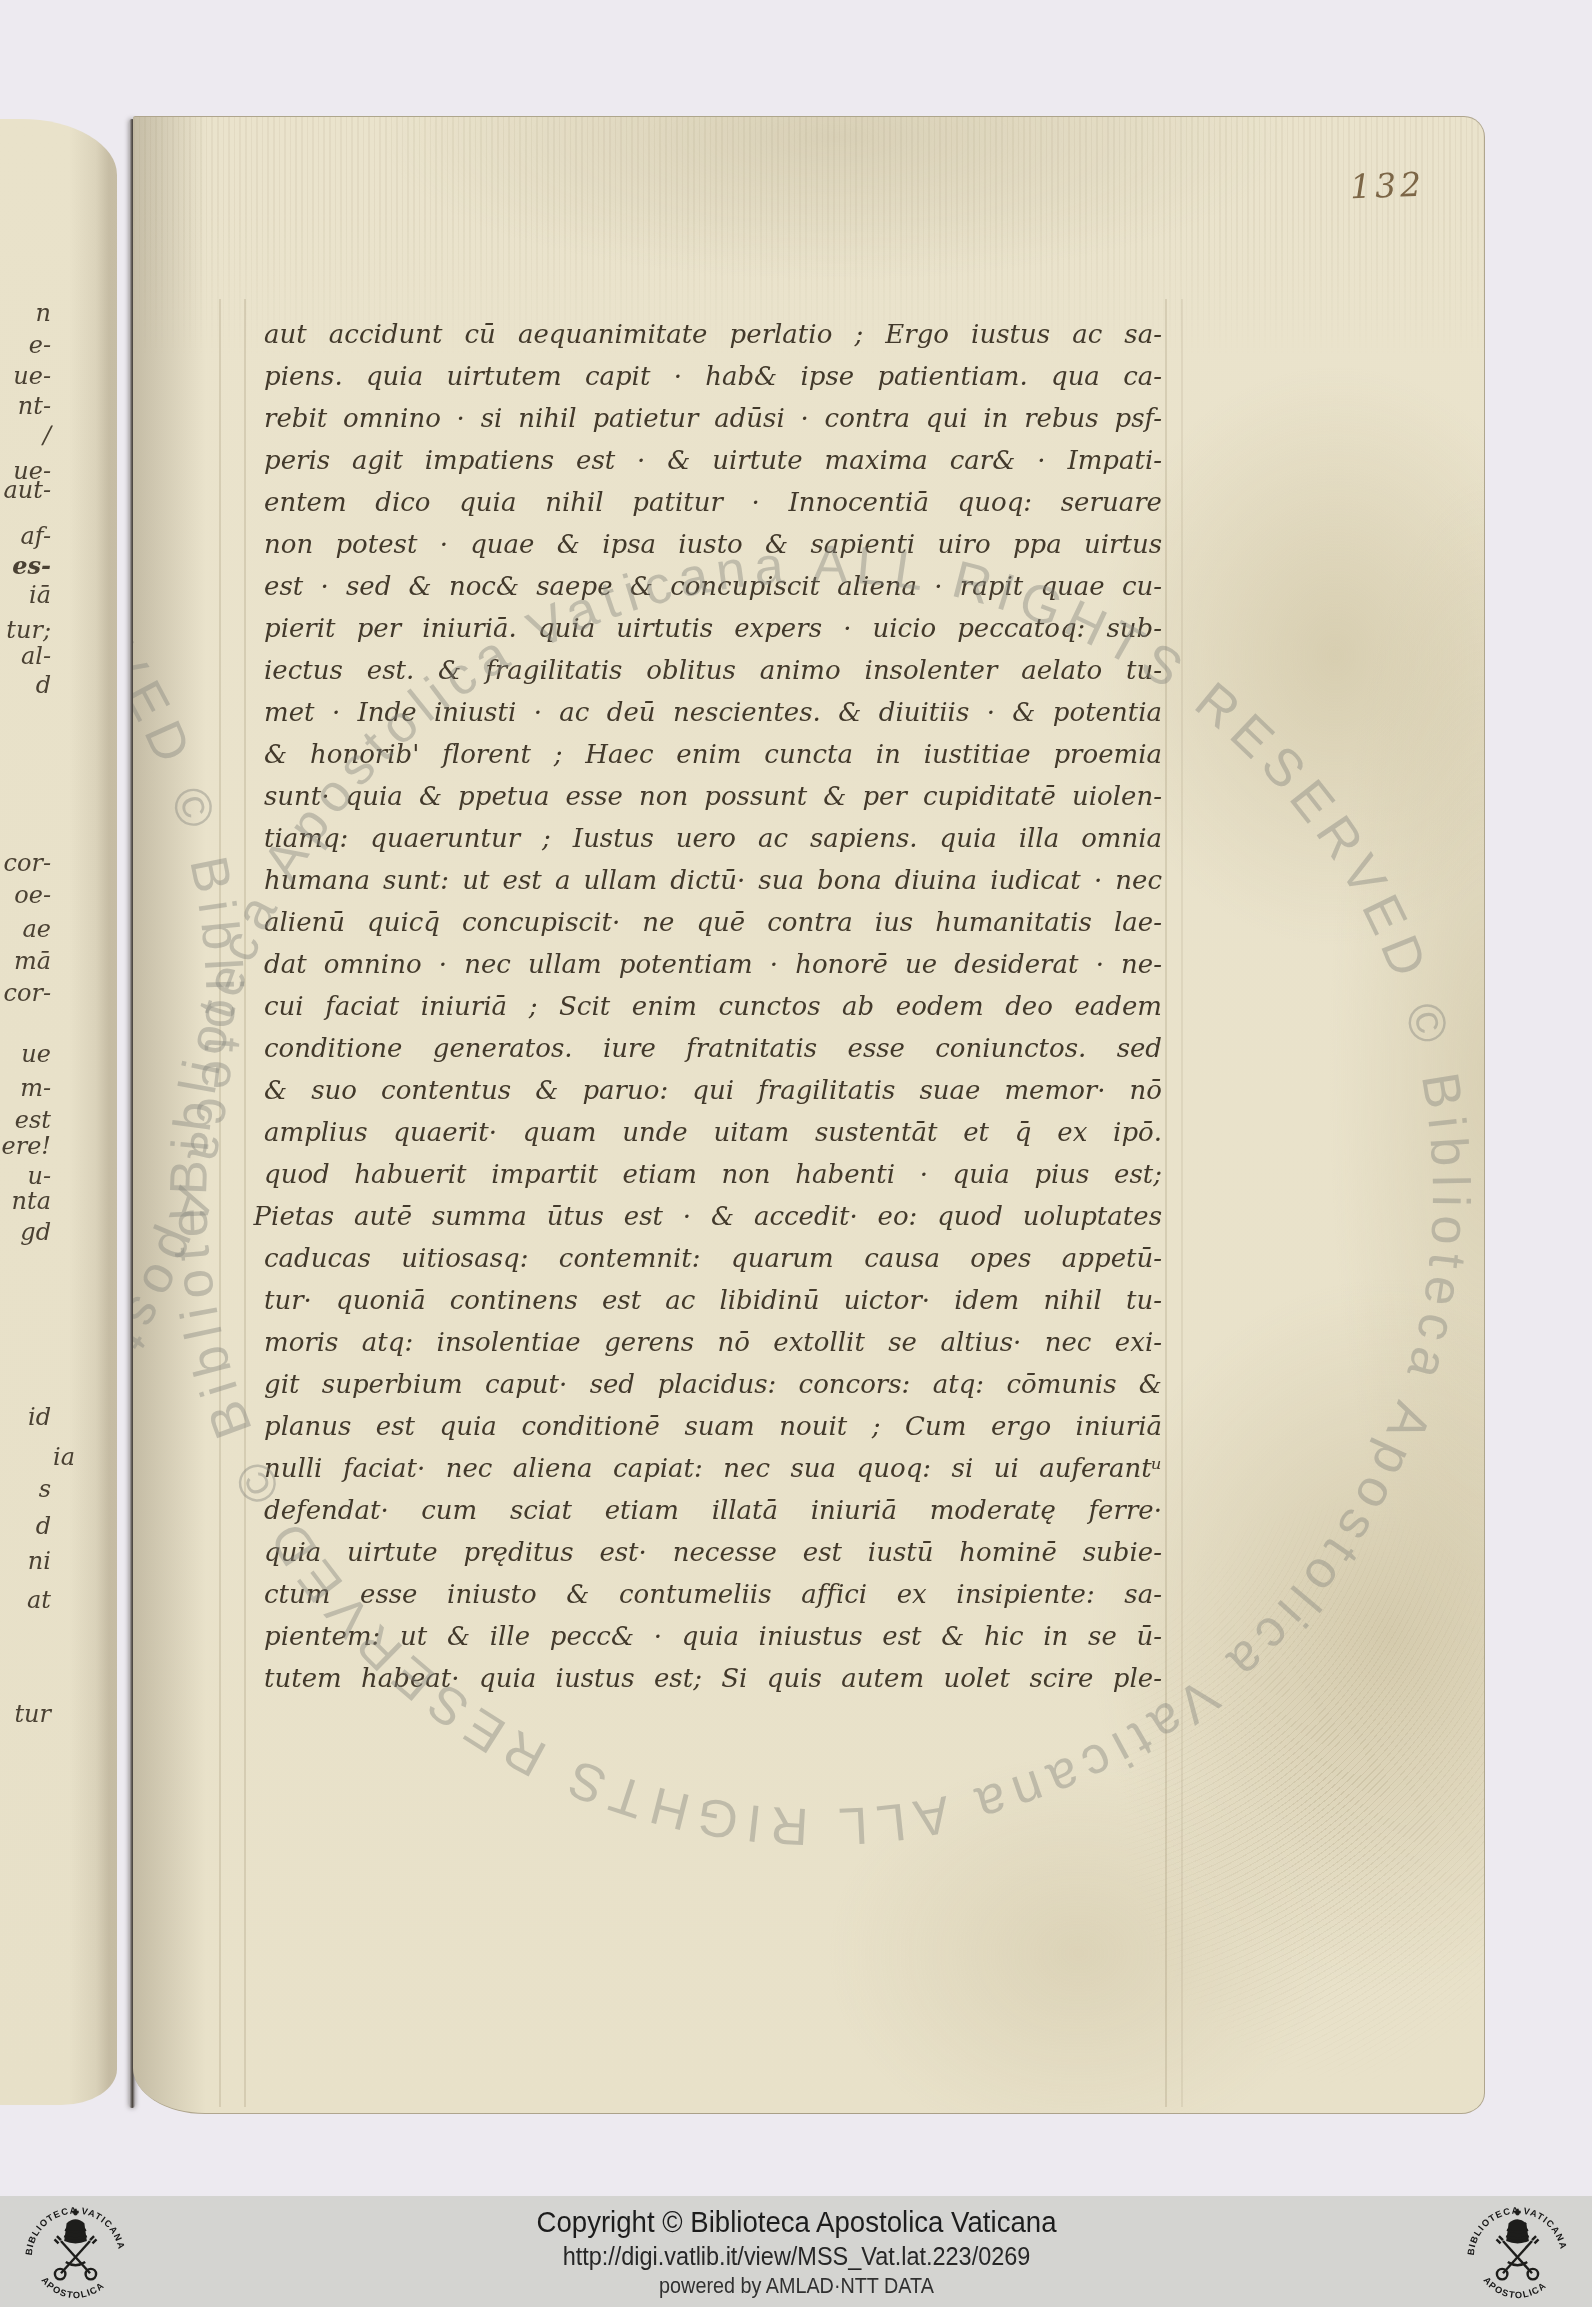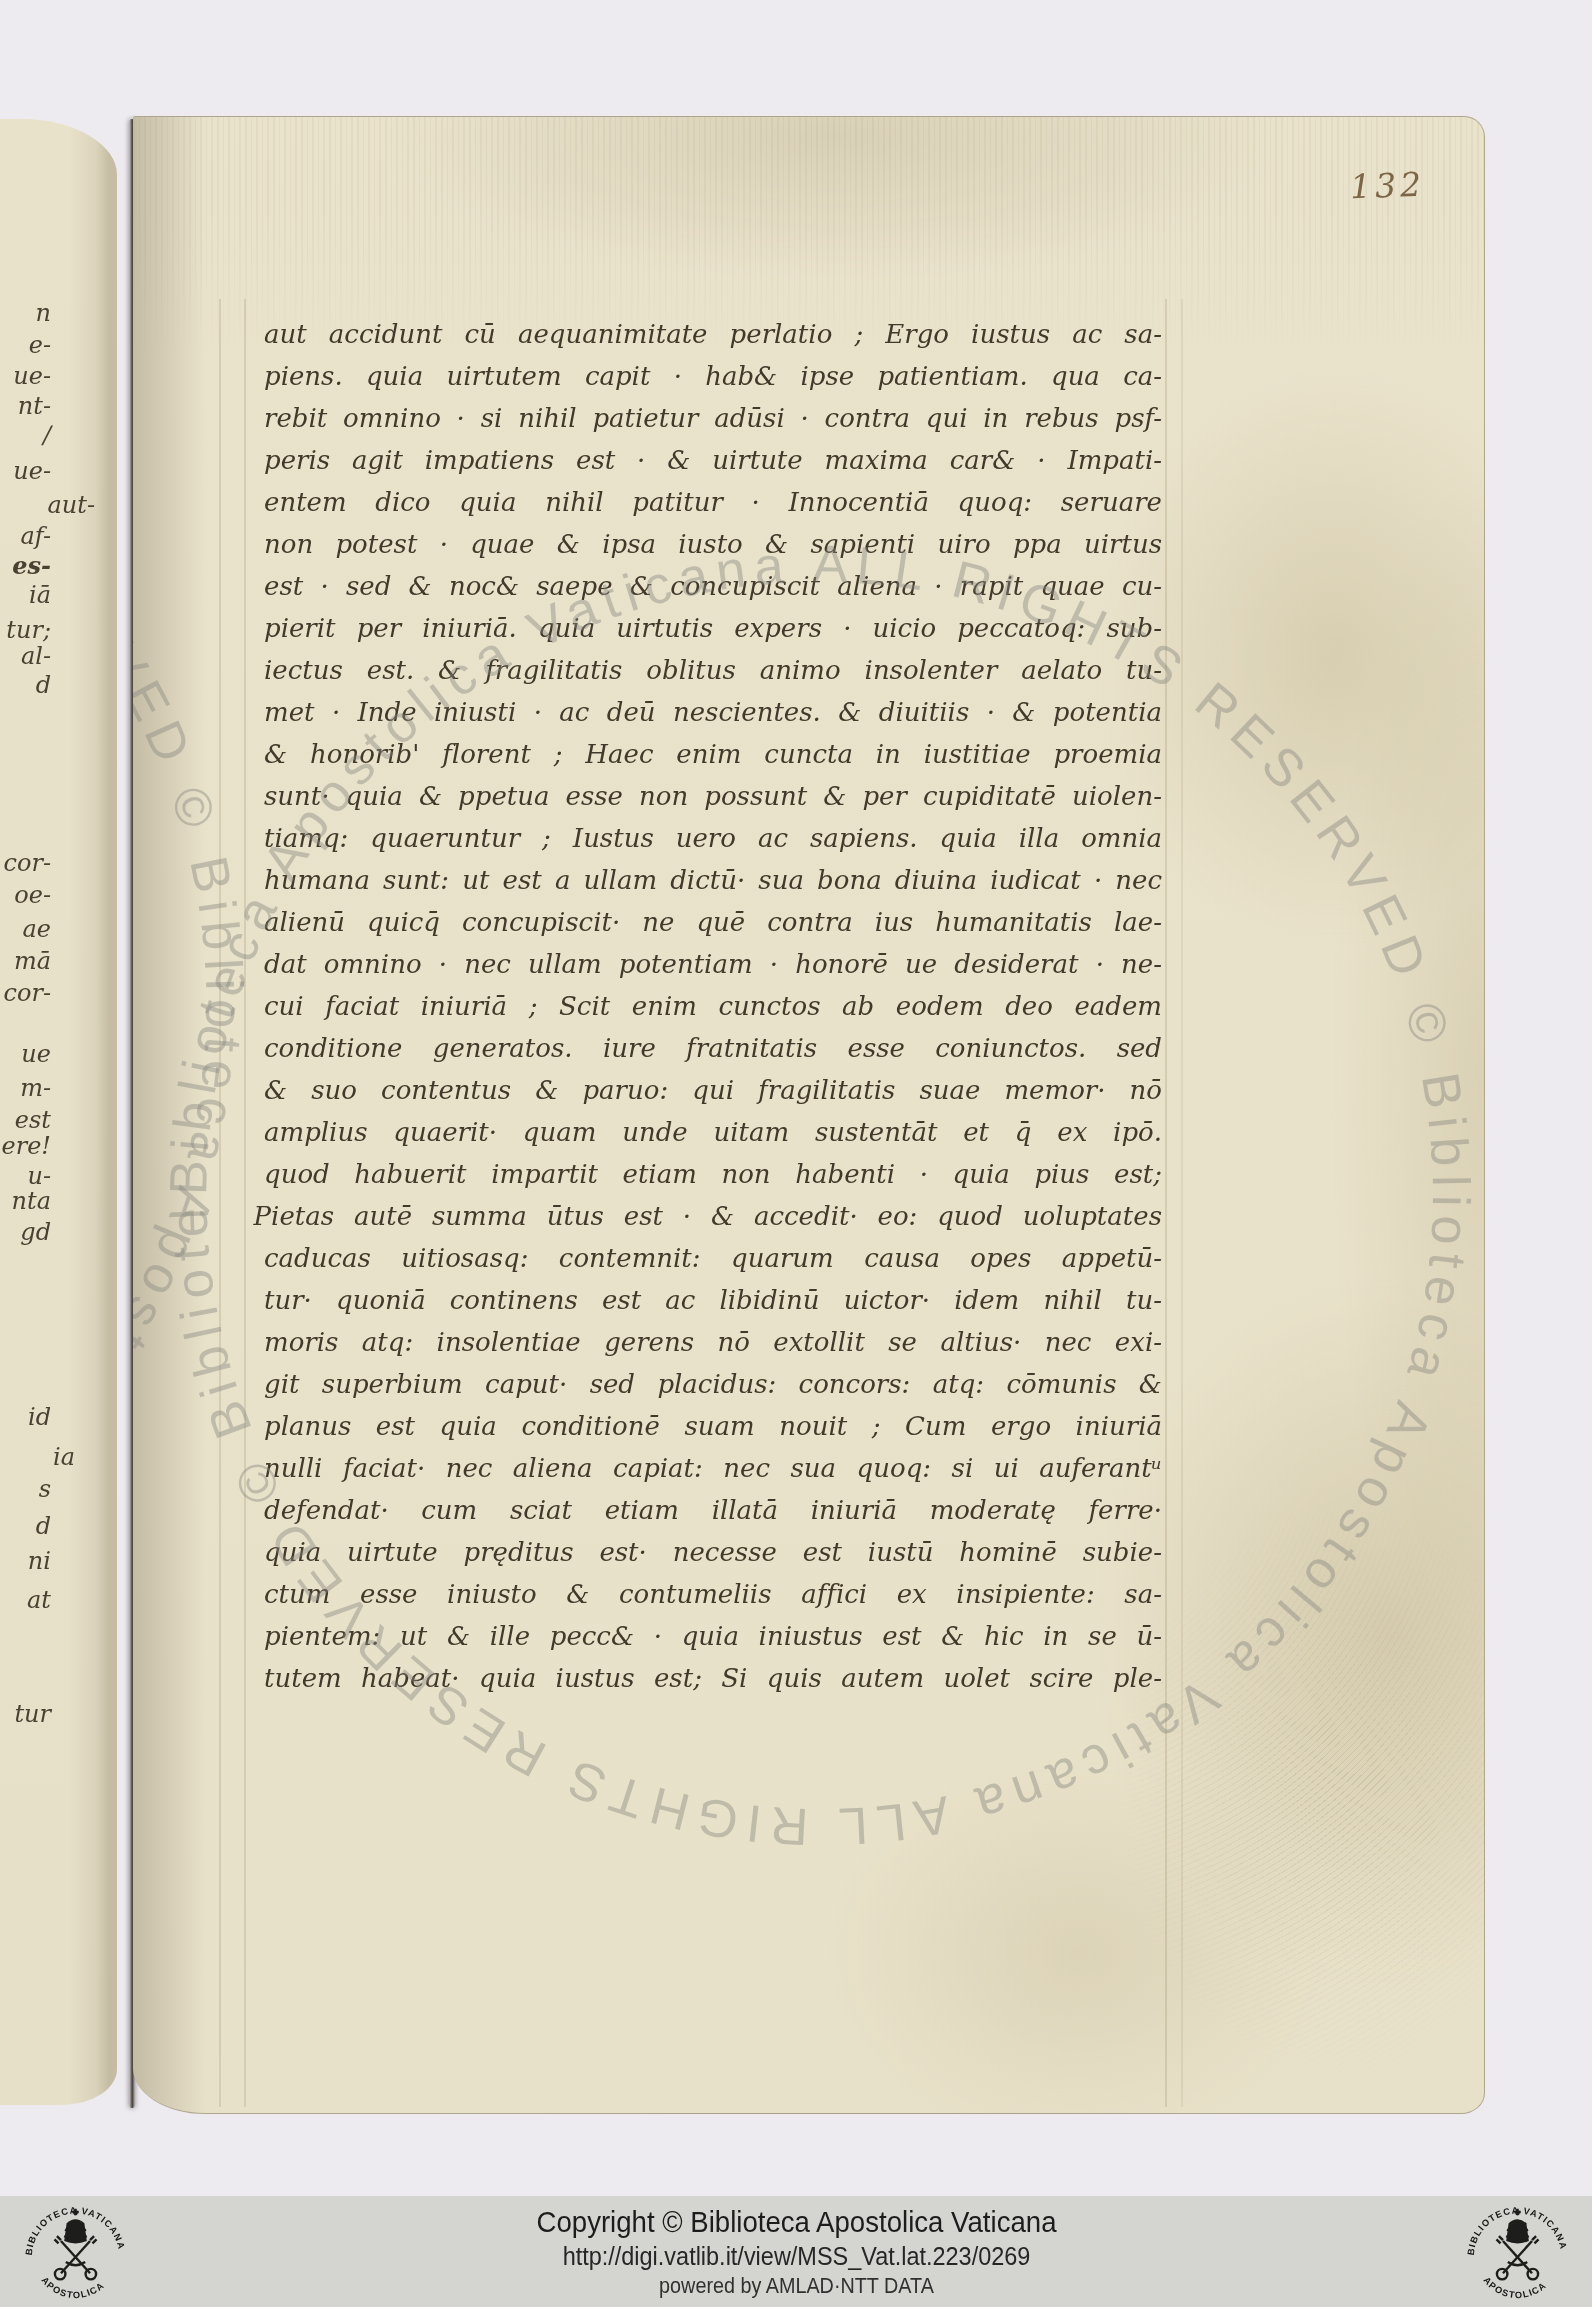--- a/index.html
+++ b/index.html
@@ -111,21 +111,21 @@
 <body>
 
 <div class="facing-sheet"></div>
 <div class="fragments-layer">
     <div class="frag" style="top: 299px;">n</div>
     <div class="frag" style="top: 331px;">e-</div>
     <div class="frag" style="top: 362px;">ue-</div>
     <div class="frag" style="top: 392px;">nt-</div>
     <div class="frag" style="top: 421px;">∕</div>
     <div class="frag" style="top: 457px;">ue-</div>
-    <div class="frag" style="top: 491px; margin-left: 44px;">aut-</div>
+    <div class="frag" style="top: 476px;">aut-</div>
     <div class="frag" style="top: 522px;">af-</div>
     <div class="frag" style="top: 551px; font-weight: bold;">es-</div>
     <div class="frag" style="top: 581px;">iā</div>
     <div class="frag" style="top: 616px;">tur;</div>
     <div class="frag" style="top: 642px;">al-</div>
     <div class="frag" style="top: 671px;">d</div>
     <div class="frag" style="top: 849px;">cor-</div>
     <div class="frag" style="top: 881px;">oe-</div>
     <div class="frag" style="top: 915px;">ae</div>
     <div class="frag" style="top: 947px;">mā</div>

